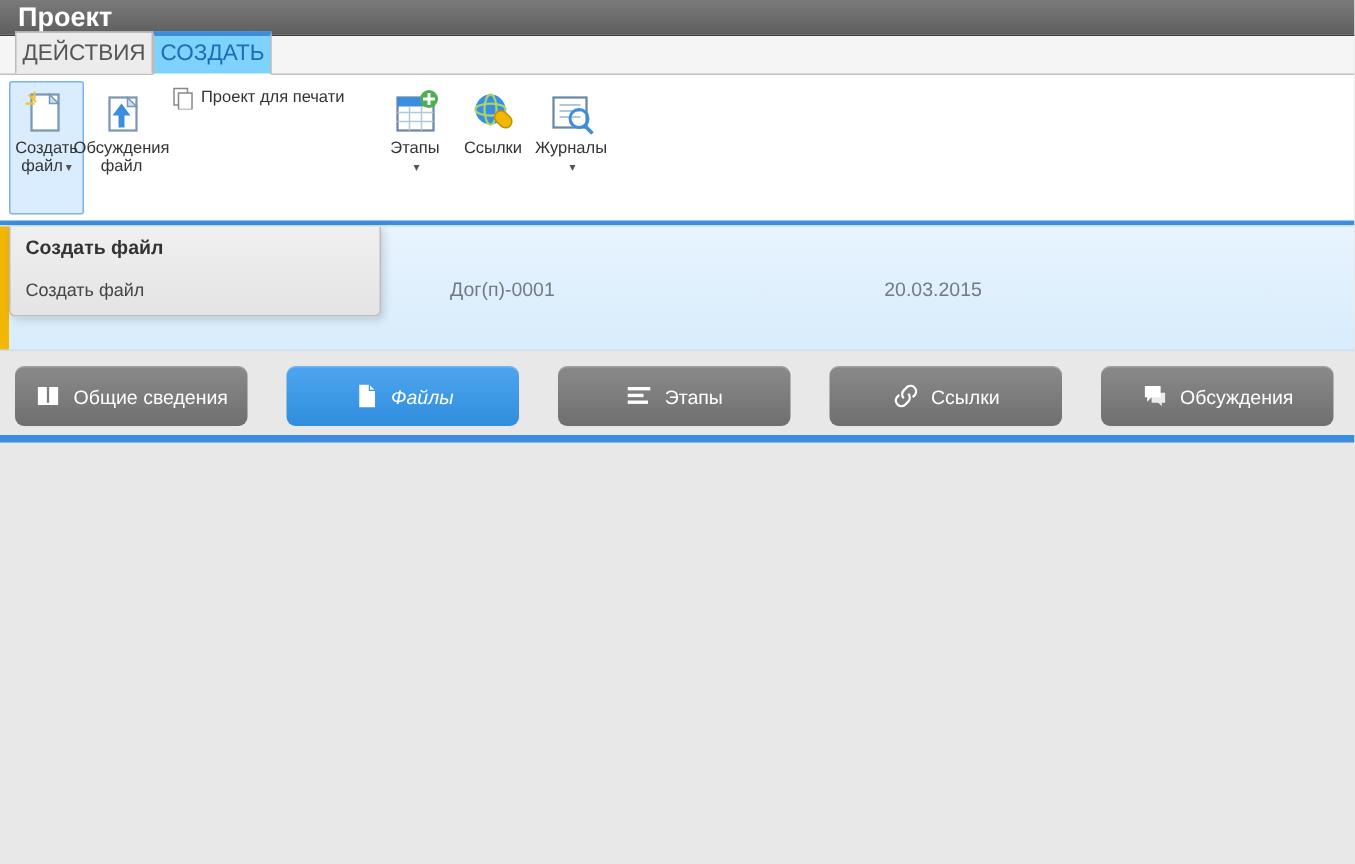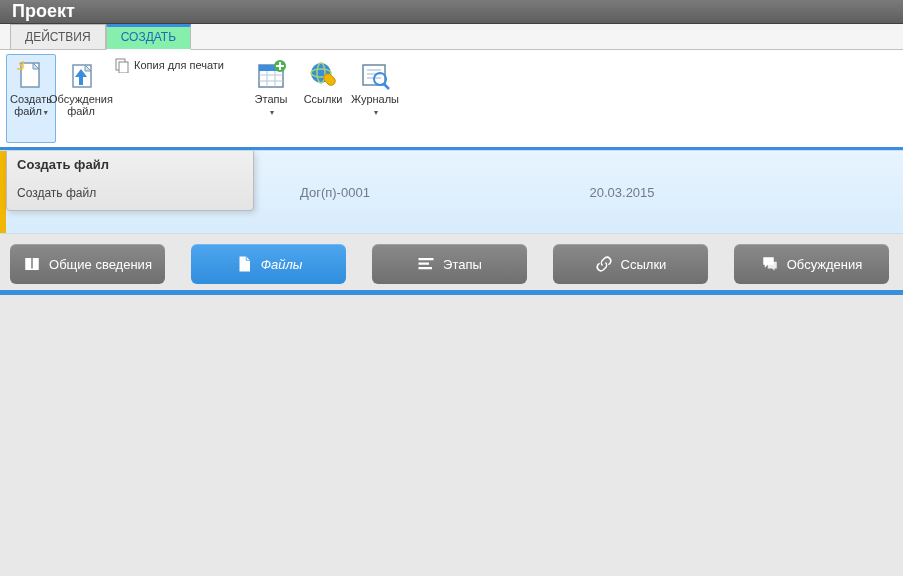--- a/index.html
+++ b/index.html
@@ -21,34 +21,34 @@
   
   .ribbon-tabs {
     background: #f5f5f5;
     border-bottom: 1px solid #c0c0c0;
     display: flex;
     height: 26px;
     align-items: flex-end;
     padding-left: 10px;
   }
   .ribbon-tab {
-    font-size: 12px;
+    font-size: 15px;
     color: #555;
-    padding: 5px 14px;
+    padding: 5px 4px;
     border: 1px solid transparent;
     cursor: pointer;
     text-transform: uppercase;
   }
   .ribbon-tab.inactive {
     background: #ececec;
     border: 1px solid #bbb;
     border-bottom: none;
   }
   .ribbon-tab.active {
-    background: #86efac;
+    background: #7dd3fc;
     border: 1px solid #bbb;
     border-bottom: 1px solid #fff;
     border-top: 3px solid #3b8ede;
     color: #1a6fb3;
     margin-bottom: -1px;
     padding-top: 3px;
   }
 
   
   .ribbon {
@@ -197,21 +197,21 @@
     </div>
   </div>
   <div style="display:flex;flex-direction:column;">
     <div class="rbtn-small">
       <span class="ico-s">
         <svg viewBox="0 0 16 16">
             <rect x="2" y="2" width="9" height="11" fill="#fff" stroke="#888"></rect>
             <rect x="5" y="5" width="9" height="11" fill="#fff" stroke="#888"></rect>
           </svg>
       </span>
-      <span>Копия для печати</span>
+      <span>Проект для печати</span>
     </div>
   </div>
   <div style="width:12px"></div>
   <div class="rbtn">
     <span class="ico">
       <svg viewBox="0 0 32 32">
           <rect x="4" y="6" width="24" height="22" fill="#fff" stroke="#6b88a6" stroke-width="1.5"></rect>
           <rect x="4" y="6" width="24" height="6" fill="#3b8ede"></rect>
           <line x1="4" y1="16" x2="28" y2="16" stroke="#b3c8dc"></line>
           <line x1="4" y1="22" x2="28" y2="22" stroke="#b3c8dc"></line>

